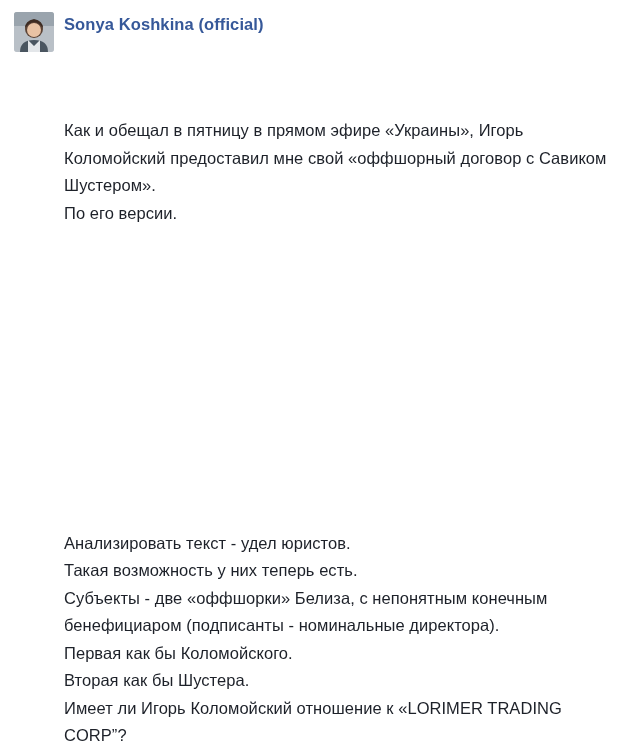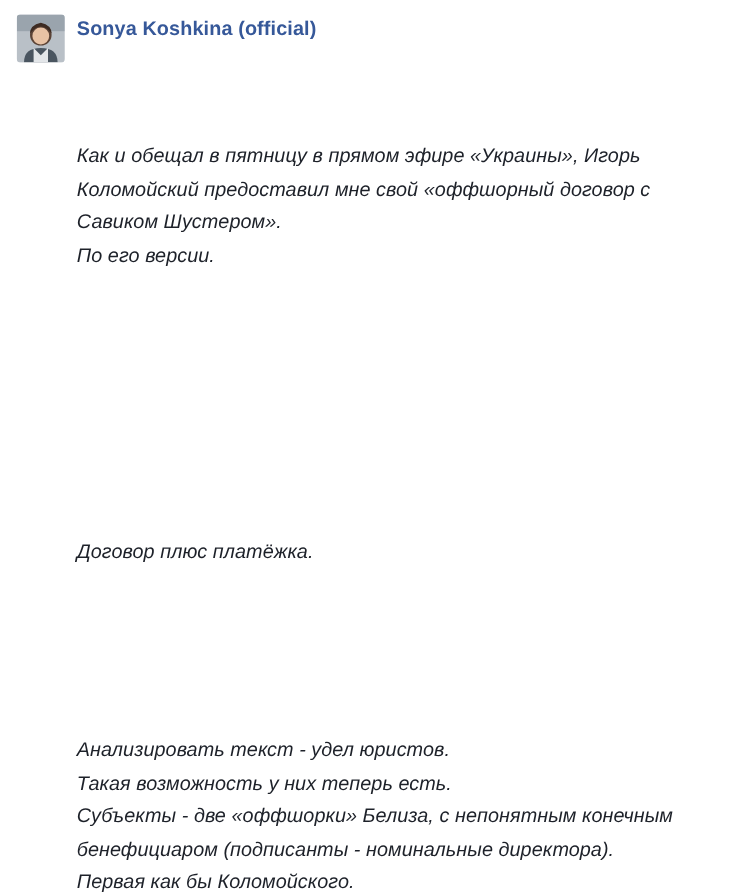--- a/index.html
+++ b/index.html
@@ -65,21 +65,20 @@
     line-height: 27.5px;
     color: #1d2129;
     font-family: "Liberation Sans", sans-serif;
     white-space: pre-wrap;
     word-wrap: break-word;
     letter-spacing: 0.05px;
   }
   .para {
     margin: 0;
     padding: 0;
-    font-style: italic;
   }
   .spacer {
     height: 27.5px;
   }
 </style>
 </head>
 <body>
 
 <div class="post">
 
@@ -104,21 +103,20 @@
       </div>
     </div>
 
   </div>
 
   <div class="post-body">
     <div class="para">Как и обещал в пятницу в прямом эфире «Украины», Игорь Коломойский предоставил мне свой «оффшорный договор с Савиком Шустером».
 По его версии.</div>
     <div class="spacer"></div>
     <div class="spacer"></div>
-    <div class="para">Договор плюс платёжка.</div>
     <div class="spacer"></div>
     <div class="para">Анализировать текст - удел юристов.
 Такая возможность у них теперь есть.
 Субъекты - две «оффшорки» Белиза, с непонятным конечным бенефициаром (подписанты - номинальные директора).
 Первая как бы Коломойского.
 Вторая как бы Шустера.
 Имеет ли Игорь Коломойский отношение к «LORIMER TRADING CORP”?
 Напрямую, разумеется, нет.
 Речь, очевидно, о третьей стороне.
 «Мы заплатили», - прозвучало в эфире.

